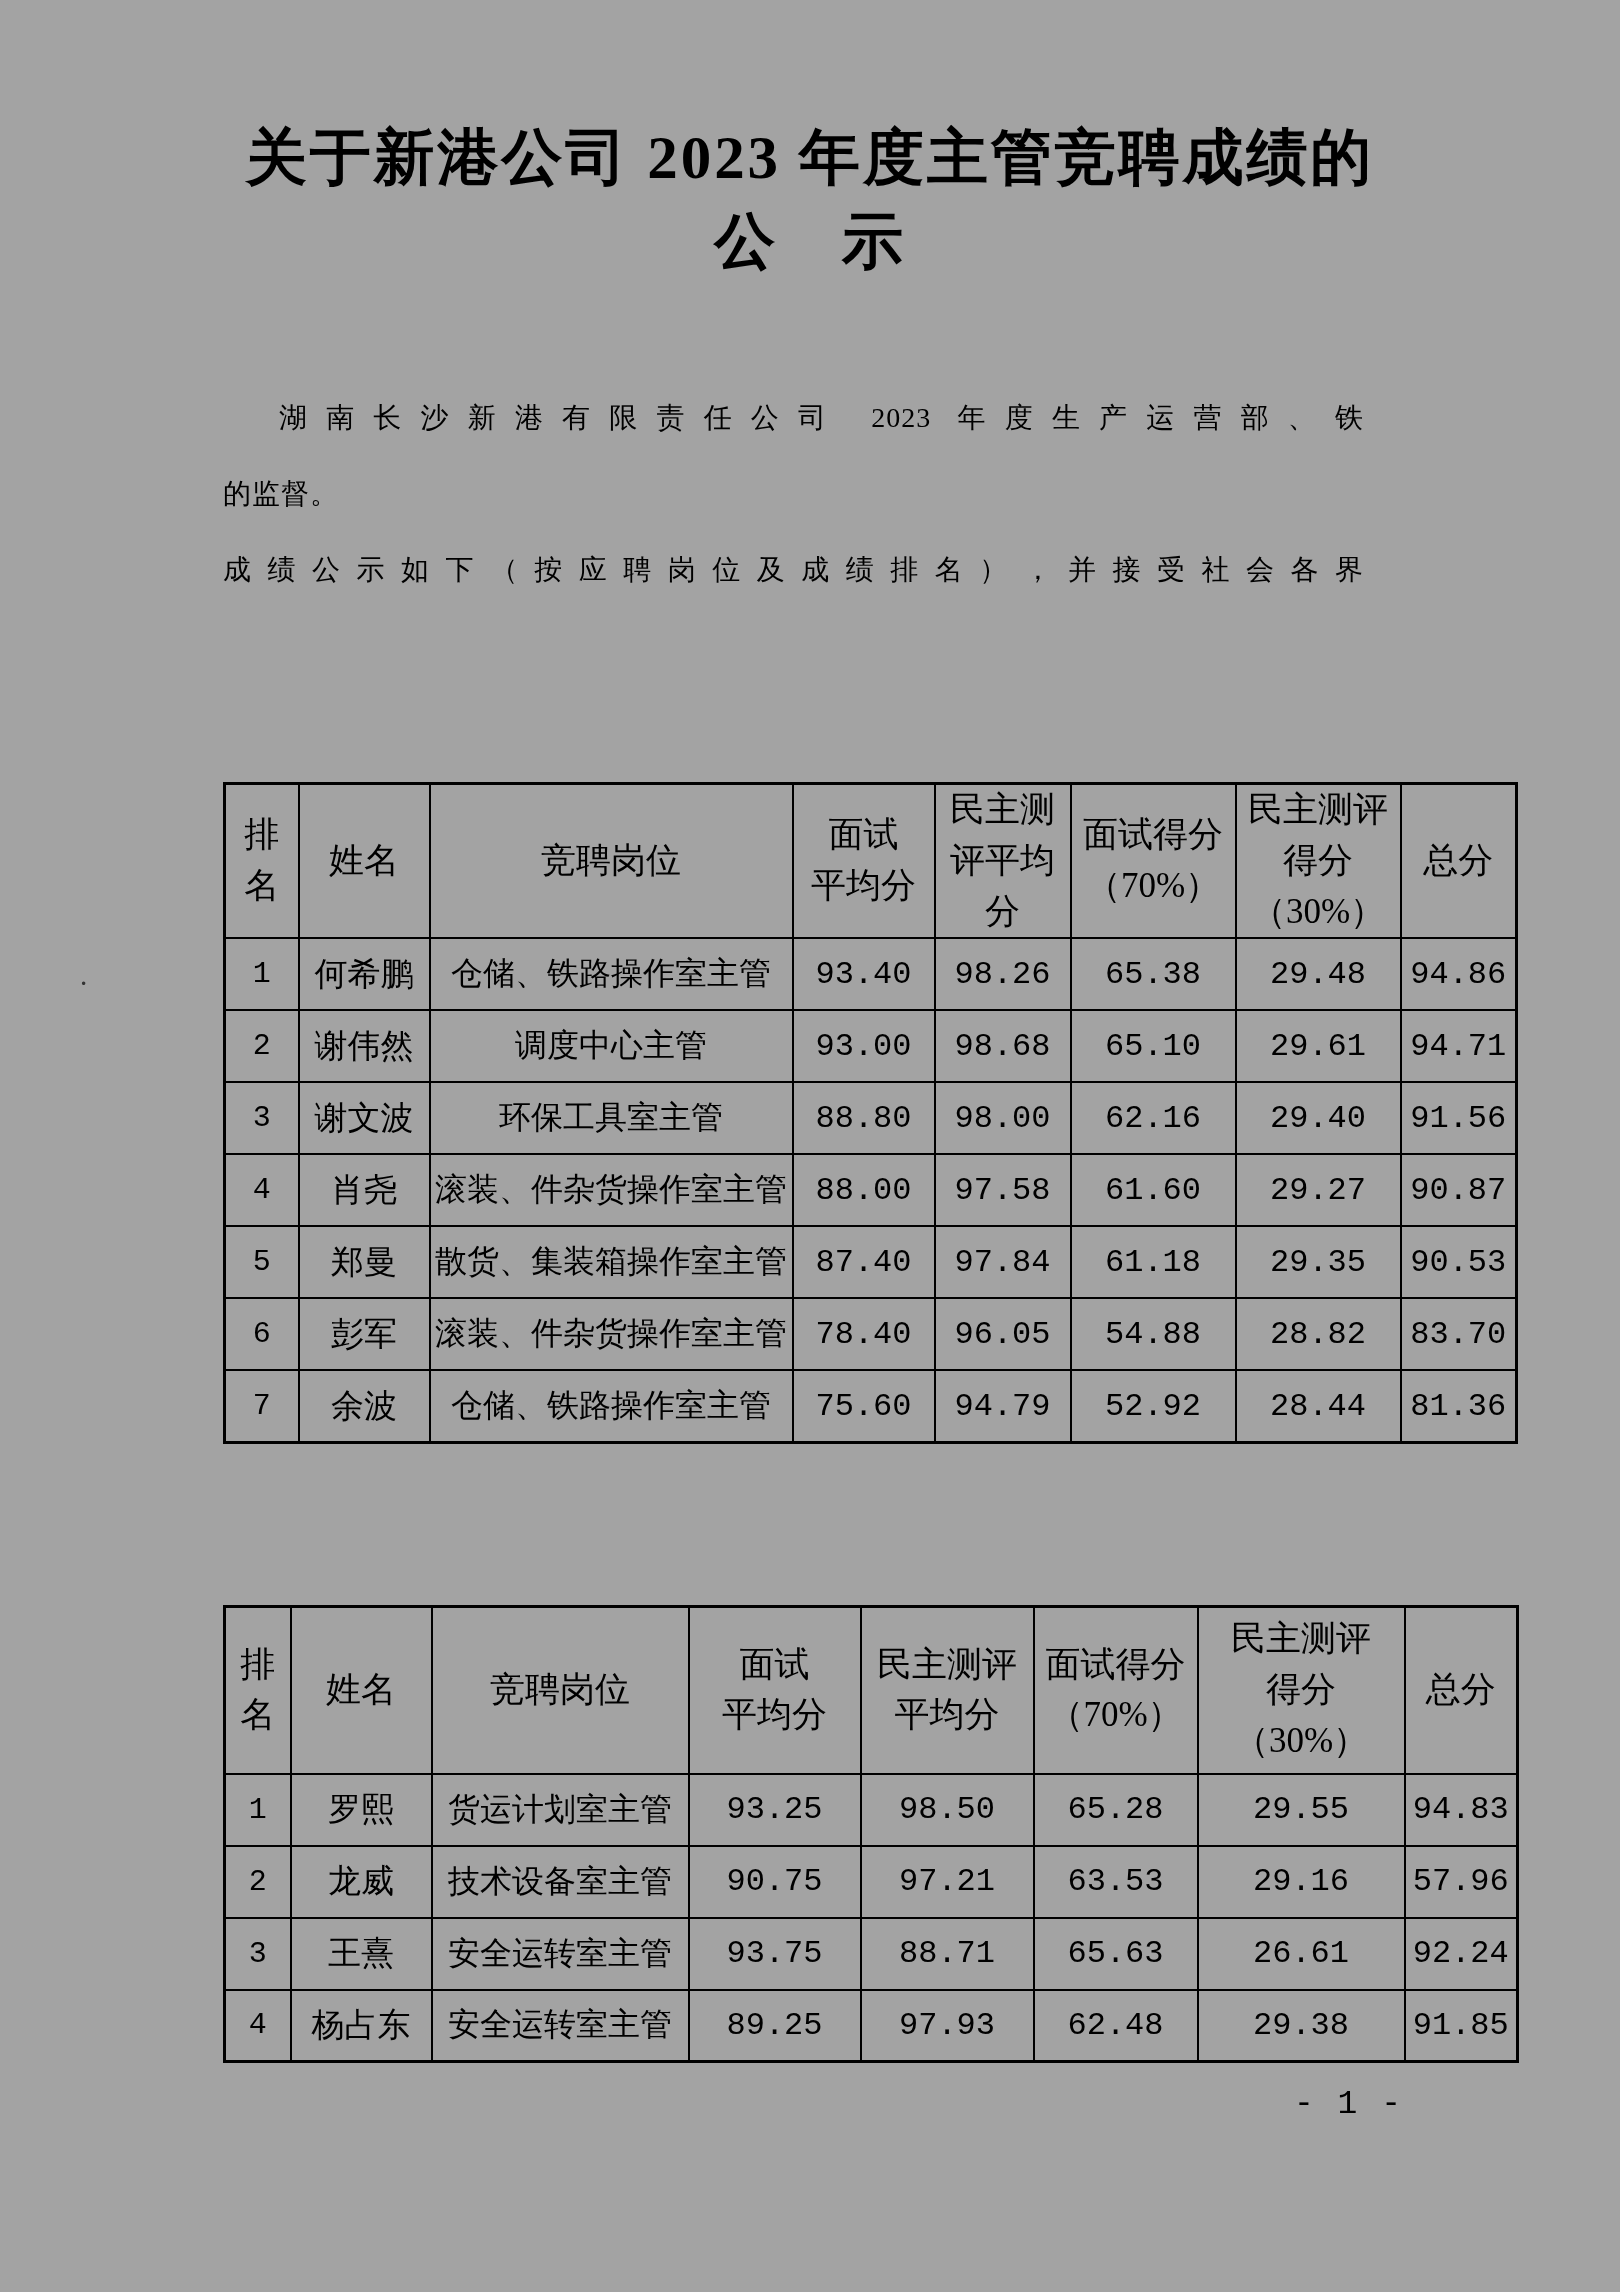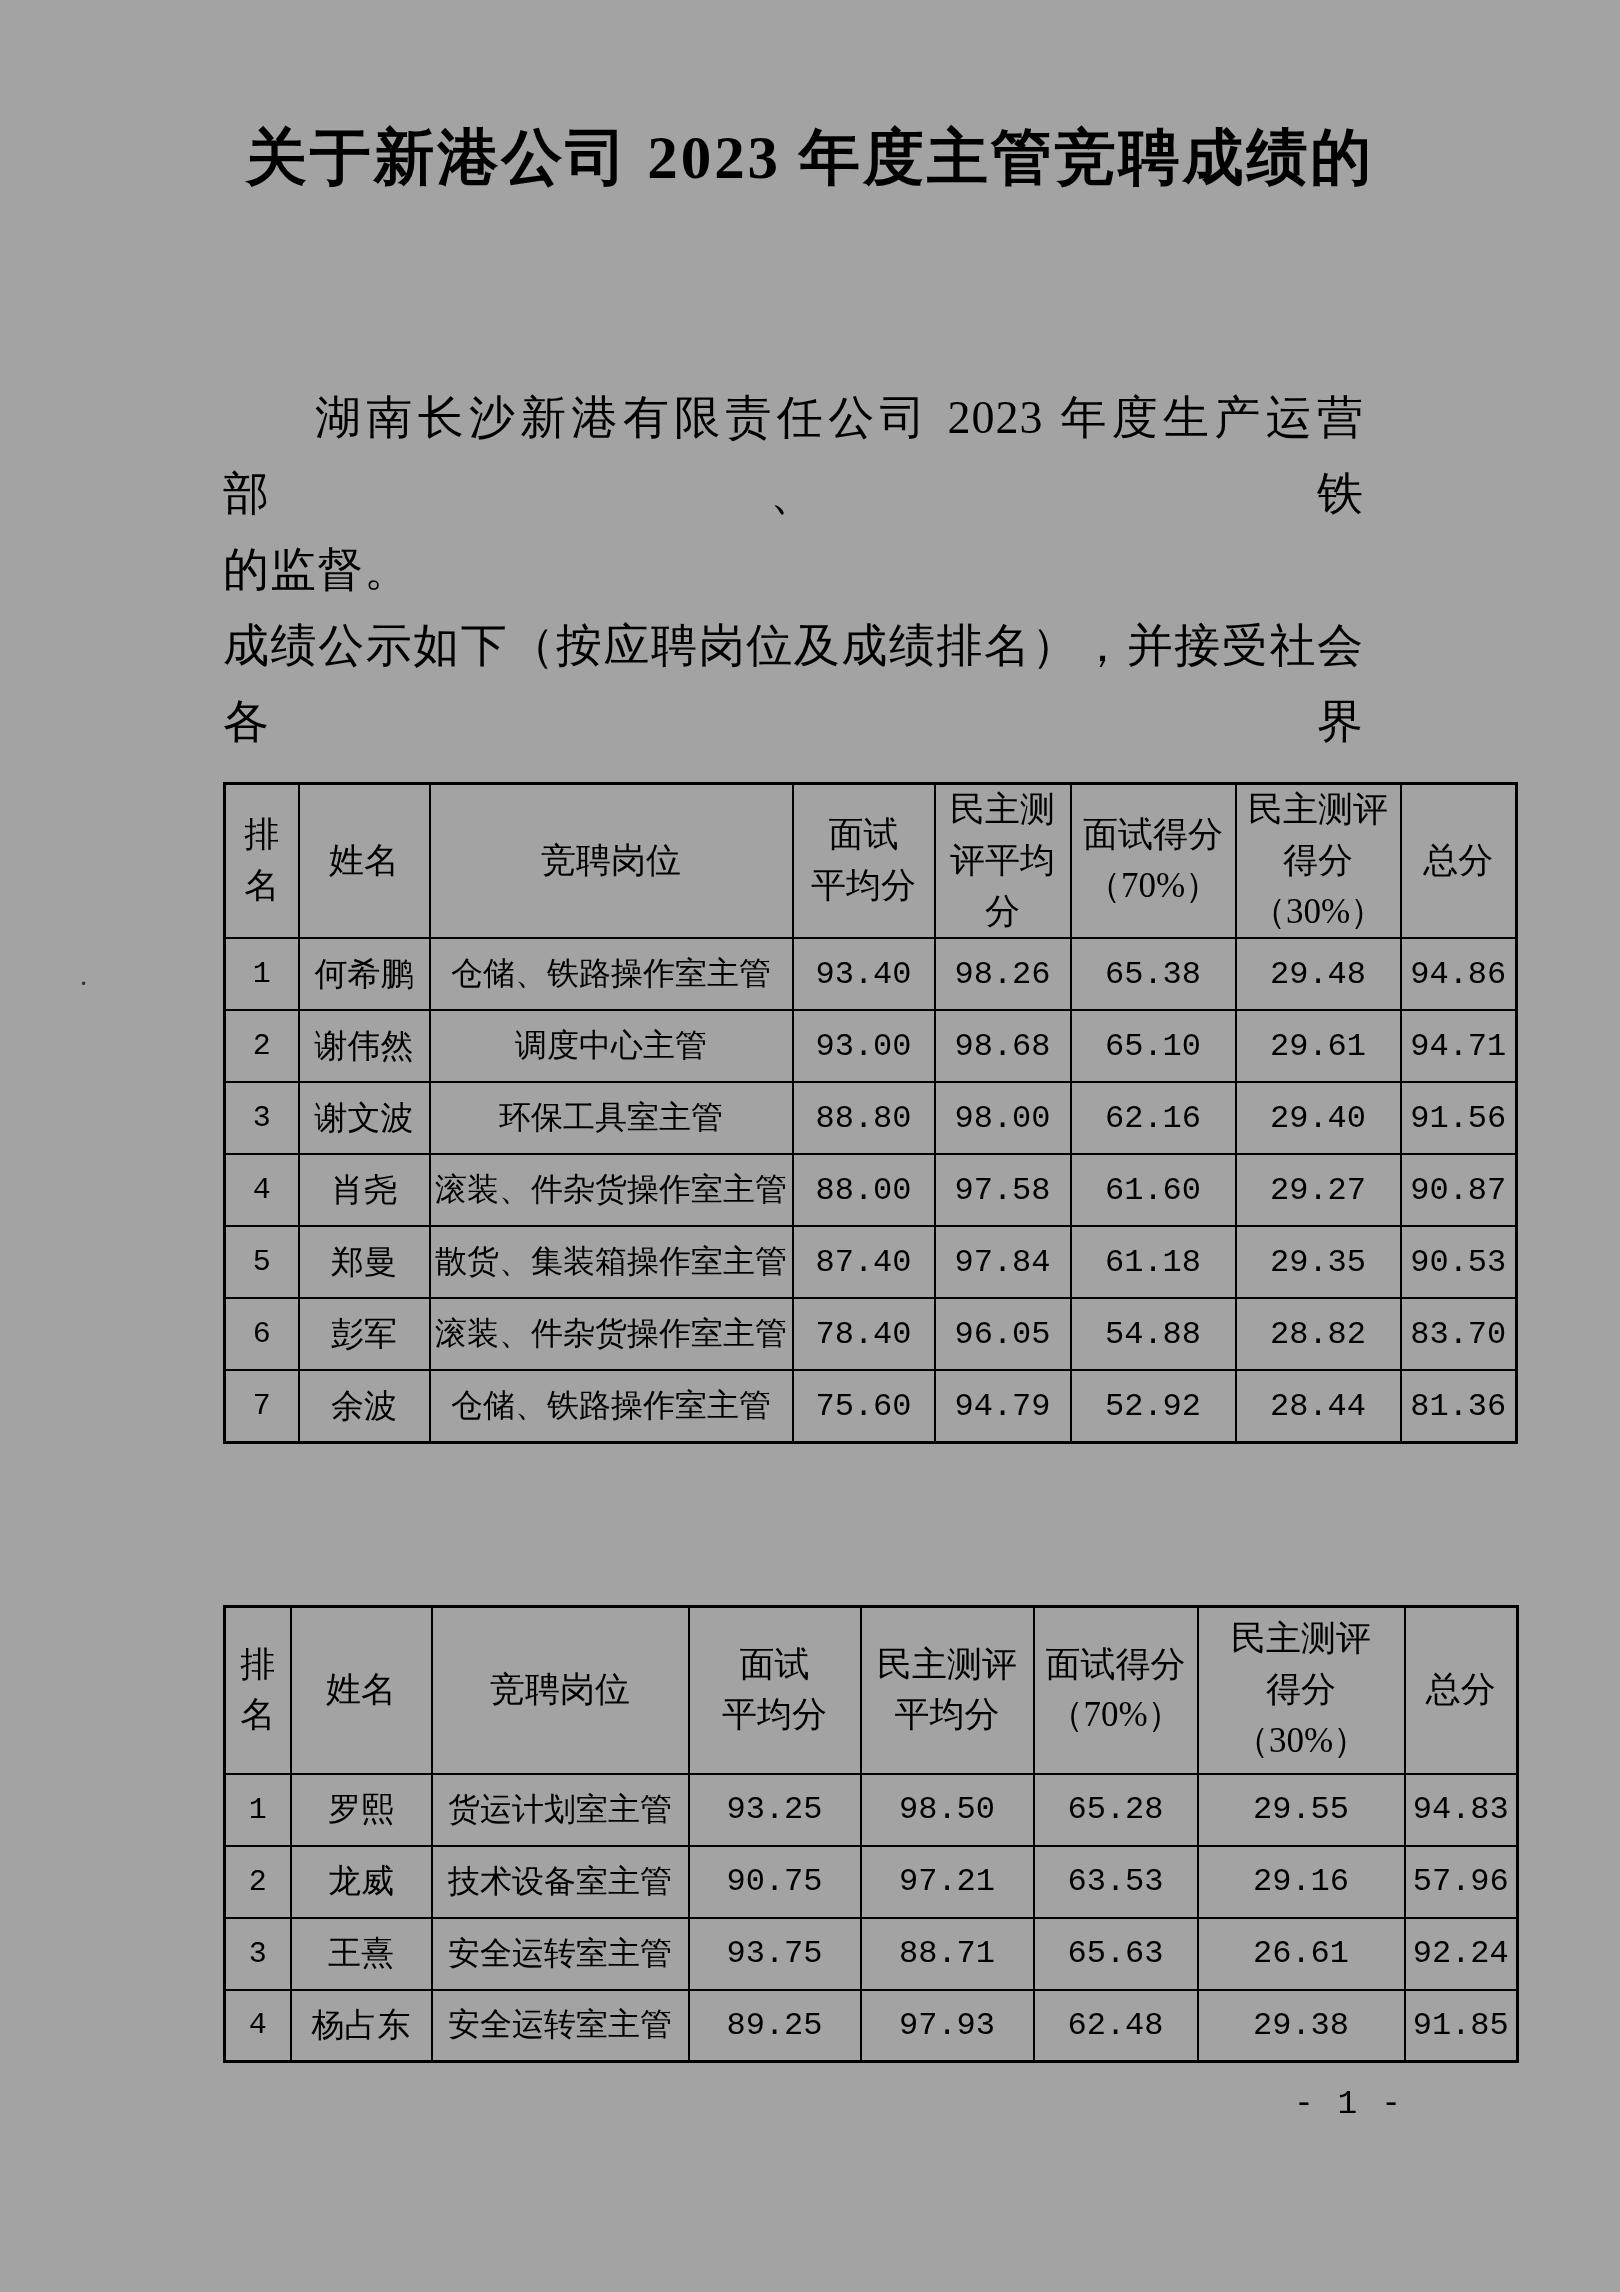--- a/index.html
+++ b/index.html
@@ -31,21 +31,21 @@
     letter-spacing: 2.9px;
     font-family: "Liberation Serif", serif;
   }
 
   
   .intro {
     position: absolute;
     top: 380px;
     left: 223px;
     width: 1141px;
-    font-size: 46px;
+    font-size: 28px;
     line-height: 76px;
     letter-spacing: 1px;
   }
   .intro .line {
     text-align: justify;
     text-align-last: justify;
     white-space: normal;
   }
   .intro .line.first { text-indent: 2em; }
   .intro .line.last  { text-align-last: left; }
@@ -131,20 +131,21 @@
     color: #333;
   }
 </style>
 </head>
 <body>
 
 <div class="page">
 
   <div class="doc-title">
     <div class="title-line">关于新港公司 2023 年度主管竞聘成绩的</div>
+    <div class="title-line">公　示</div>
   </div>
 
   <div class="intro">
     <div class="line first">湖南长沙新港有限责任公司 2023 年度生产运营部、铁</div>
     <div class="line last">的监督。</div>
     <div class="line">成绩公示如下（按应聘岗位及成绩排名），并接受社会各界</div>
   </div>
 
 
   <table class="score-table t1">

